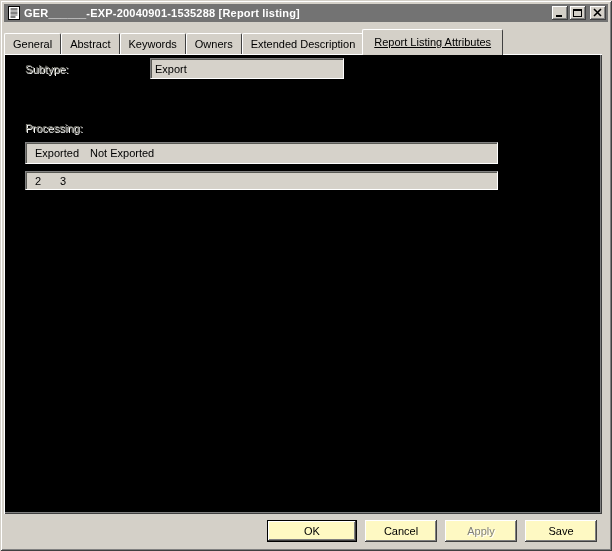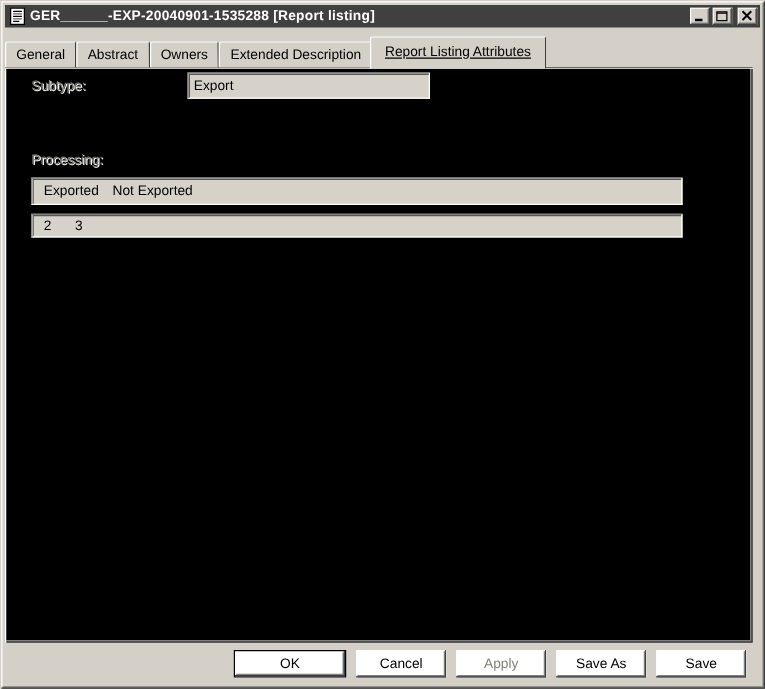--- a/index.html
+++ b/index.html
@@ -16,21 +16,21 @@
     background: #D4D0C8;
     box-shadow:
       inset 1px 1px 0 #D4D0C8,
       inset -1px -1px 0 #404040,
       inset 2px 2px 0 #FFFFFF,
       inset -2px -2px 0 #808080;
   }
   
   .titlebar {
     position: absolute; left: 4px; top: 4px; width: 604px; height: 18px;
-    background: #404040;
+    background: #737373;
     display: flex; align-items: center;
     padding: 0 2px;
   }
   .title-icon { width: 14px; height: 14px; margin: 0 3px 0 1px; flex: 0 0 auto; }
   .title-text {
     color: #FFFFFF; font-weight: bold; white-space: nowrap;
     overflow: hidden; flex: 1 1 auto; letter-spacing: 0.2px;
   }
   .cap-buttons { display: flex; align-items: center; flex: 0 0 auto; }
   .cap-btn {
@@ -85,37 +85,37 @@
   .sunken {
     background: #D6D2CA;
     border: 1px solid;
     border-color: #808080 #FFFFFF #FFFFFF #808080;
     box-shadow: inset 1px 1px 0 #5a5a55;
   }
   .subtype-field {
     position: absolute; left: 146px; top: 4px; width: 194px; height: 21px;
     padding: 4px 3px 0 4px; color: #000;
   }
-  .proc-box { position: absolute; left: 21px; width: 521px; color: #000; }
+  .proc-box { position: absolute; left: 21px; width: 473px; color: #000; }
   .proc-header { top: 88px; height: 22px; }
   .proc-values { top: 117px; height: 19px; }
   .proc-cell { position: absolute; top: 50%; transform: translateY(-50%); white-space: nowrap; }
   .proc-header .c0 { left: 9px; }
   .proc-header .c1 { left: 64px; }
   .proc-values .c0 { left: 9px; }
   .proc-values .c1 { left: 34px; }
   
   .buttonrow {
     position: absolute; left: 4px; top: 519px; width: 604px; height: 23px;
     display: flex; justify-content: flex-end; align-items: center;
     padding-right: 11px;
   }
   .btn {
     width: 72px; height: 22px; margin-left: 8px;
-    background: #ffffff;
+    background: #fef9c3;
     box-shadow:
       inset -1px -1px 0 #404040,
       inset 1px 1px 0 #FFFFFF,
       inset -2px -2px 0 #808080;
     display: flex; align-items: center; justify-content: center;
     color: #000; white-space: nowrap;
   }
   .btn.default {
     width: 90px;
     border: 1px solid #000000;
@@ -156,20 +156,21 @@
         <svg width="12" height="10" viewBox="0 0 12 10">
           <path d="M2,1 L9,8 M9,1 L2,8" stroke="#000000" stroke-width="1.6"></path>
         </svg>
       </div>
     </div>
   </div>
 
   <div class="tabstrip">
     <div class="tab">General</div>
     <div class="tab">Abstract</div>
+    <div class="tab">Keywords</div>
     <div class="tab">Owners</div>
     <div class="tab">Extended Description</div>
     <div class="tab active">Report Listing Attributes</div>
   </div>
 
   <div class="tabpanel">
 
     <span class="disabled-label lbl-subtype">Subtype:</span>
     <div class="sunken subtype-field">Export</div>
 
@@ -183,17 +184,16 @@
       <span class="proc-cell c0">2</span>
       <span class="proc-cell c1">3</span>
     </div>
 
   </div>
 
   <div class="buttonrow">
     <div class="btn default">OK</div>
     <div class="btn">Cancel</div>
     <div class="btn disabled">Apply</div>
-    <div class="btn">Save As</div>
     <div class="btn">Save</div>
   </div>
 
 </div>
 
 </body></html>

